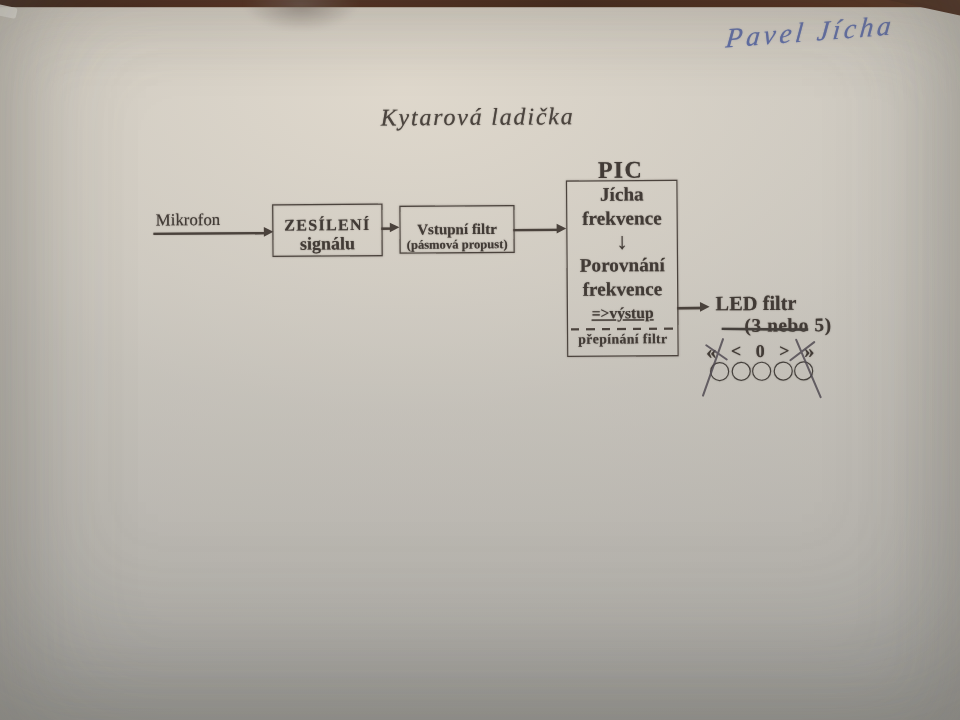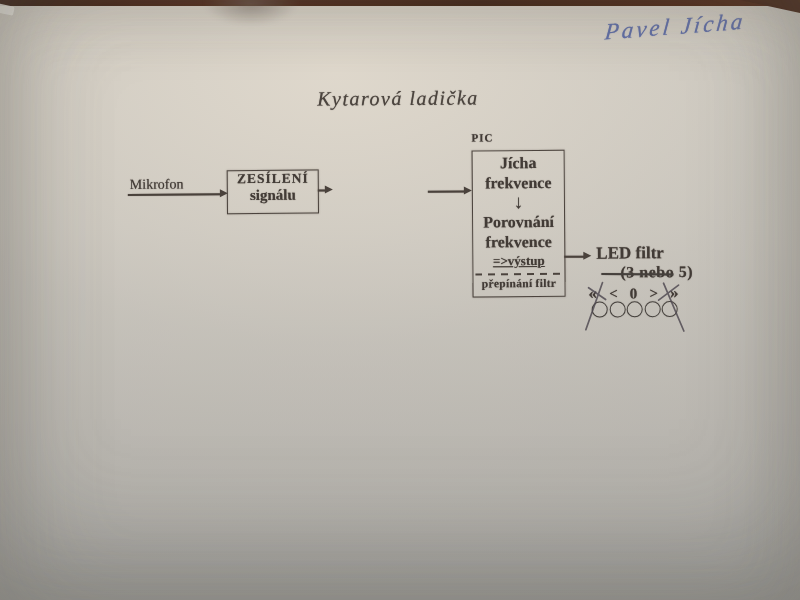--- a/index.html
+++ b/index.html
@@ -25,26 +25,26 @@
   .print{text-shadow:0 0 1px rgba(62,55,50,0.7);}
   .abs{position:absolute;}
   .title{font-style:italic;font-size:20px;letter-spacing:1.5px;color:#4b443e;}
   .signature{font-style:italic;font-size:23px;letter-spacing:3px;color:#5f6da5;
     transform:rotate(-4deg) skewX(-10deg);text-shadow:0 0 1px rgba(95,109,165,0.7);}
   .lbl{font-size:14px;}
   .hline{background:#4a423c;height:1.6px;box-shadow:0 0 1px rgba(70,60,53,.6);}
   .arrowhead{width:0;height:0;border-top:4.5px solid transparent;border-bottom:4.5px solid transparent;
     border-left:8px solid #4a423c;}
   .dbox{border:1.6px solid #4b433d;box-shadow:0 0 1.5px rgba(70,60,53,.5), inset 0 0 1.5px rgba(70,60,53,.35);
-    display:flex;flex-direction:column;align-items:center;justify-content:flex-start;text-align:center;}
+    display:flex;flex-direction:column;align-items:center;justify-content:flex-end;text-align:center;}
   .b1l1{font-weight:bold;font-size:13.5px;letter-spacing:1px;}
   .b1l2{font-weight:bold;font-size:15px;}
   .b2l1{font-weight:bold;font-size:12.5px;}
   .b2l2{font-weight:bold;font-size:10.5px;}
-  .pic-label{font-weight:bold;font-size:11px;text-align:left;letter-spacing:1px;}
+  .pic-label{font-weight:bold;font-size:20px;text-align:center;letter-spacing:1px;}
   .pic-box{border:1.6px solid #4b433d;box-shadow:0 0 1.5px rgba(70,60,53,.5);}
   .pic-top{position:absolute;top:2px;left:0;right:0;text-align:center;font-weight:bold;}
   .pic-line{font-size:16px;line-height:19.5px;}
   .pic-arrow{font-size:19px;line-height:20px;font-weight:normal;}
   .pic-out{font-size:13px;line-height:19px;text-decoration:underline;}
   .pic-divider{position:absolute;left:2px;right:2px;top:122px;height:2px;
     background:repeating-linear-gradient(90deg,#4b433d 0 7px,transparent 7px 13px);}
   .pic-bottom{position:absolute;left:0;right:0;top:126px;text-align:center;
     font-weight:bold;font-size:11.5px;letter-spacing:.3px;}
   .led-title{font-weight:bold;font-size:17px;}
@@ -79,20 +79,24 @@
     <div class="abs arrowhead" style="left:220px;top:188px;"></div>
 
     <div class="abs dbox print" style="left:227px;top:169px;width:90px;height:42px;">
       <div class="b1l1">ZESÍLENÍ</div>
       <div class="b1l2">signálu</div>
     </div>
 
     <div class="abs hline" style="left:318px;top:189px;width:8px;"></div>
     <div class="abs arrowhead" style="left:325px;top:185px;"></div>
 
+    <div class="abs dbox print" style="left:333px;top:171px;width:94px;height:38px;">
+      <div class="b2l1">Vstupní filtr</div>
+      <div class="b2l2">(pásmová propust)</div>
+    </div>
 
     <div class="abs hline" style="left:428px;top:191px;width:37px;"></div>
     <div class="abs arrowhead" style="left:464px;top:187px;"></div>
 
     <div class="abs pic-label print" style="left:472px;top:132px;width:91px;">PIC</div>
     <div class="abs pic-box print" style="left:472px;top:151px;width:91px;height:145px;">
       <div class="pic-top">
         <div class="pic-line">Jícha</div>
         <div class="pic-line">frekvence</div>
         <div class="pic-arrow">↓</div>

